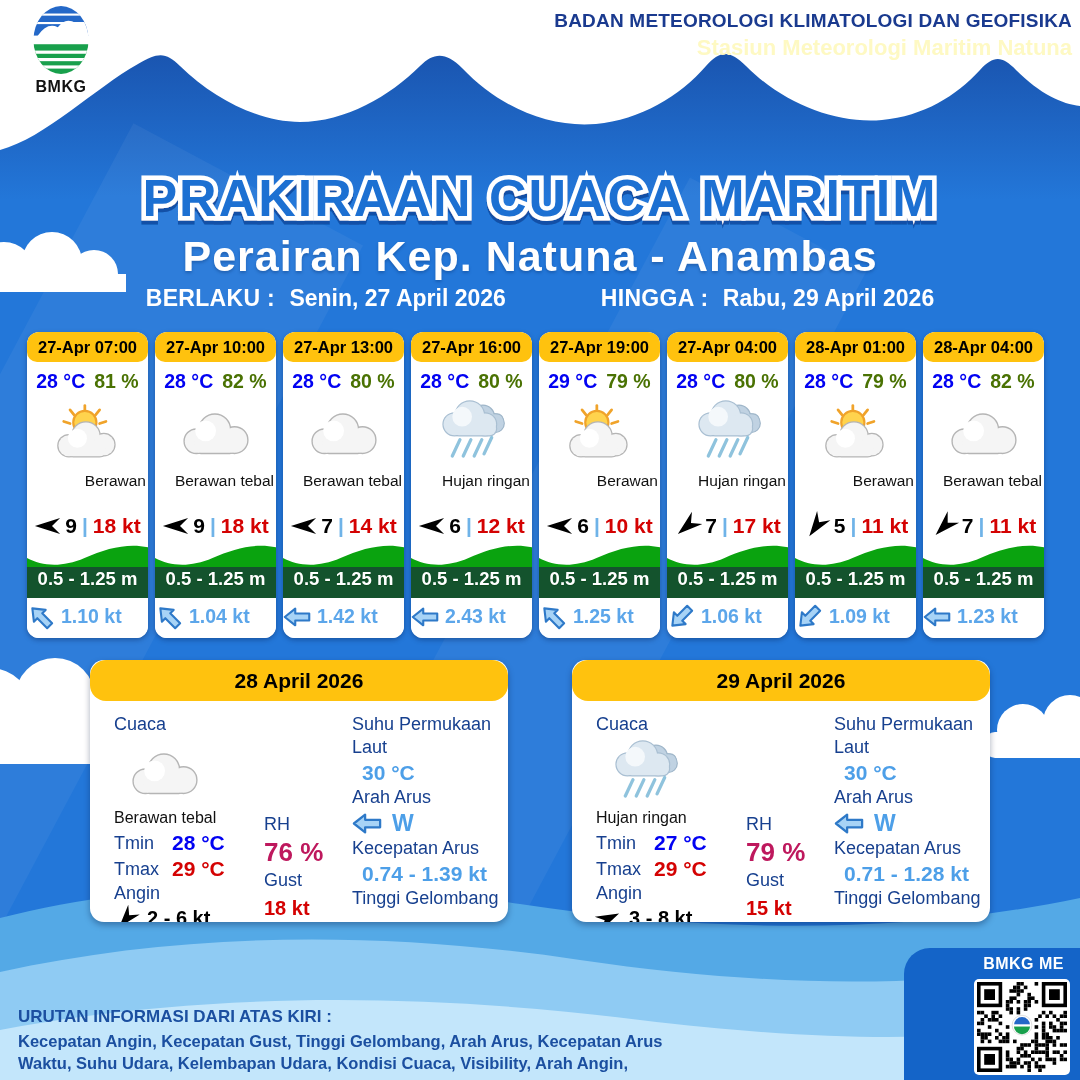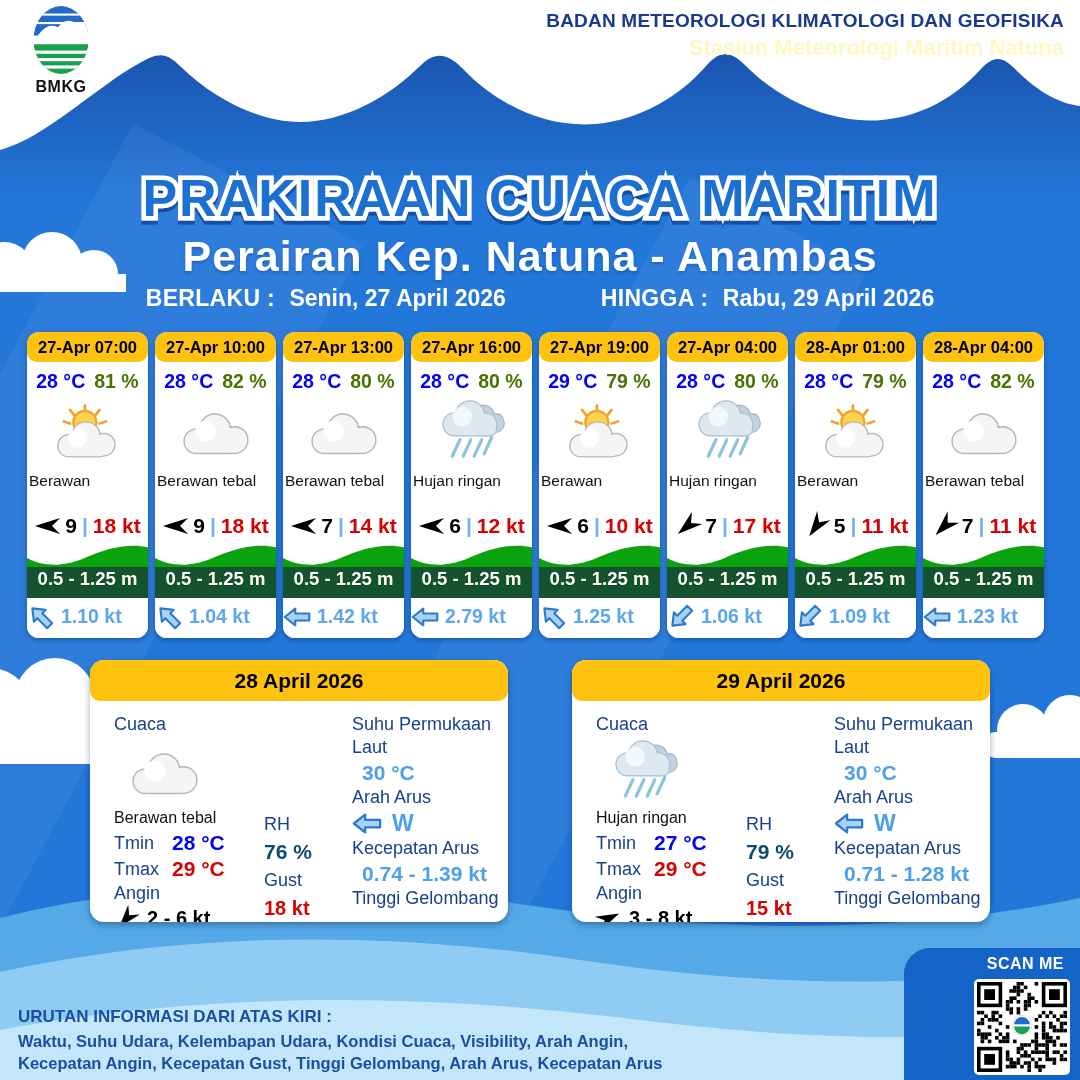--- a/index.html
+++ b/index.html
@@ -9,21 +9,21 @@
   .top-white{position:absolute;top:0;left:0;width:1080px;height:200px;background:#fff;}
   .top-wave{position:absolute;top:0;left:0;}
   .streak{position:absolute;background:rgba(255,255,255,0.05);}
   .streak1{left:-140px;top:120px;width:260px;height:1100px;transform:rotate(28deg);}
   .streak2{left:420px;top:160px;width:200px;height:1100px;transform:rotate(28deg);}
   .cloud{position:absolute;}
   .footer-waves{position:absolute;left:0;bottom:0;}
   
   .brand{position:absolute;top:4px;left:16px;width:90px;text-align:center;}
   .brand .bmkg-label{font-size:16px;font-weight:bold;color:#111;margin-top:-2px;letter-spacing:.5px;}
-  .agency{position:absolute;top:10px;right:16px;text-align:right;}
+  .agency{position:absolute;top:10px;right:8px;text-align:right;}
   .agency .l1{font-size:19px;font-weight:bold;color:#1A3A8F;letter-spacing:.2px;}
   .agency .l2{font-size:22px;font-weight:bold;color:#fef9c3;margin-top:3px;}
   
   .title-svg{position:absolute;top:162px;left:0;}
   .subtitle{position:absolute;top:232px;left:0;width:1060px;text-align:center;
             font-size:43px;font-weight:bold;color:#fff;letter-spacing:1px;
             text-shadow:0 2px 3px rgba(10,50,110,.35);}
   .valid-row{position:absolute;top:285px;left:0;width:1080px;display:flex;
              justify-content:center;gap:95px;color:#fff;font-size:23px;}
   .valid-row b{font-weight:bold;letter-spacing:.3px;}
@@ -31,50 +31,50 @@
   
   .hourly{position:absolute;top:332px;left:27px;width:1026px;display:flex;gap:7px;}
   .hcard{width:121px;height:306px;background:#fff;border-radius:12px;overflow:hidden;
          box-shadow:0 2px 5px rgba(0,20,60,.35);display:flex;flex-direction:column;}
   .htime{background:#FFC20E;color:#000;font-weight:bold;font-size:16.5px;text-align:center;
          padding:6px 0 5px;border-radius:10px;}
   .temp-row{display:flex;justify-content:center;gap:9px;font-weight:bold;font-size:19.5px;
             padding:8px 0 0;}
   .t-air{color:#0202F2;} .t-hum{color:#4A7203;}
   .icon-box{height:82px;display:flex;align-items:center;justify-content:center;}
-  .cond{font-size:15.5px;color:#111;text-align:left;min-height:42px;padding:0 2px;}
+  .cond{font-size:15.5px;color:#111;text-align:right;min-height:42px;padding:0 2px;}
   .wind-row{display:flex;align-items:center;justify-content:center;gap:4px;
             font-weight:bold;font-size:21px;margin-top:auto;}
   .wind-row .vis{color:#000;}
   .wind-row .sep{color:#6FB3E8;font-weight:bold;margin:0 1px;}
   .wind-row .spd{color:#D40202;}
   .dart{display:inline-flex;line-height:0;}
   .hwave{display:block;width:100%;height:26px;margin-top:4px;}
   .hwave-body{background:#14532d;color:#fff;text-align:center;font-weight:bold;
               font-size:18.5px;padding:1px 0 8px;text-shadow:0 1px 1px rgba(0,60,0,.4);}
   .cur-row{display:flex;align-items:center;justify-content:flex-start;gap:6px;background:#fff;
            padding:7px 0 10px;font-weight:bold;font-size:19.5px;color:#5CA6EA;}
   .curarrow{display:inline-flex;line-height:0;}
   
   .daily{position:absolute;top:660px;left:0;width:1080px;display:flex;justify-content:center;gap:64px;}
   .dcard{width:418px;height:262px;background:#fff;border-radius:14px;overflow:hidden;
          box-shadow:0 3px 6px rgba(0,20,60,.35);display:flex;flex-direction:column;}
   .ddate{background:#FFC20E;color:#000;text-align:center;font-weight:bold;font-size:21px;
-         padding:9px 0 8px;border-radius:10px;}
+         padding:9px 0 8px;border-radius:16px;}
   .dbody{flex:1;display:grid;grid-template-columns:150px 88px 1fr;padding:12px 4px 10px 24px;}
   .dlabel{color:#17408F;font-size:18px;line-height:23px;}
   .dval{font-weight:bold;}
   .dicon{height:72px;display:flex;align-items:center;justify-content:flex-start;padding-left:14px;}
   .dcond{font-size:16px;color:#111;line-height:20px;margin-bottom:2px;}
   .drow{display:flex;align-items:center;gap:8px;line-height:26px;}
   .drow .dlabel{width:50px;}
   .tminv{color:#0202F2;font-size:21px;} .tmaxv{color:#D40202;font-size:21px;}
   .windv{color:#000;font-size:20px;}
   .dcol2{padding-top:98px;}
-  .rhv{color:#0c4a6e;font-size:21px;line-height:30px;}
+  .rhv{color:#be185d;font-size:26px;line-height:30px;}
   .gustv{color:#D40202;font-size:20px;line-height:30px;}
   .dcol2 .dlabel{line-height:26px;}
   .sstv,.curspdv{color:#4D9FE8;font-size:21px;line-height:27px;padding-left:10px;}
   .curdirv{color:#4D9FE8;font-size:23px;}
   .dcol3 .drow{line-height:28px;gap:10px;}
   
   .footer-text{position:absolute;left:18px;bottom:6px;color:#1B4FA0;}
   .footer-text .f1{font-size:17px;font-weight:bold;margin-bottom:3px;}
   .footer-text .f2{font-size:16.5px;font-weight:bold;line-height:22px;}
   .qr-panel{position:absolute;right:0;top:948px;width:176px;height:132px;background:#1464C8;
@@ -385,21 +385,21 @@
     <svg class="hwave" viewBox="0 0 122 28" preserveAspectRatio="none">
       <path d="M0 18 C 15 27 35 29 58 18 C 80 7 102 1 122 6 L122 28 L0 28 Z" fill="#0AA30F"></path>
     </svg>
     <div class="hwave-body">0.5 - 1.25 m</div>
     <div class="cur-row">
       <span class="curarrow" style="transform: rotate(0deg);">
         <svg width="28" height="22" viewBox="0 0 32 24">
               <path d="M2 12 L14 2.5 L14 8 L30 8 L30 16 L14 16 L14 21.5 Z" fill="#A7D3F6" stroke="#2E79C8" stroke-width="2.4" stroke-linejoin="round"></path>
             </svg>
       </span>
-      <span>2.79 kt</span>
+      <span>2.43 kt</span>
     </div>
   </div>
 
   <div class="hcard">
     <div class="htime">27-Apr 19:00</div>
     <div class="temp-row">
       <span class="t-air">29 °C</span>
       <span class="t-hum">79 %</span>
     </div>
     <div class="icon-box">
@@ -768,25 +768,25 @@
         <div class="dval curspdv">0.71 - 1.28 kt</div>
         <div class="dlabel">Tinggi Gelombang</div>
 
       </div>
     </div>
   </div>
 </div>
 
   <div class="footer-text">
     <div class="f1">URUTAN INFORMASI DARI ATAS KIRI :</div>
+    <div class="f2">Kecepatan Angin, Kecepatan Gust, Tinggi Gelombang, Arah Arus, Kecepatan Arus</div>
     <div class="f2">Waktu, Suhu Udara, Kelembapan Udara, Kondisi Cuaca, Visibility, Arah Angin,</div>
-    <div class="f2">Kecepatan Angin, Kecepatan Gust, Tinggi Gelombang, Arah Arus, Kecepatan Arus</div>
   </div>
   <div class="qr-panel">
-    <div class="scan-label">SCAN ME</div>
+    <div class="scan-label">BMKG ME</div>
     <div class="qr-box" id="qr-box">
         <svg width="90" height="90" viewBox="0 0 100 100">
           <rect x="44" y="0" width="4" height="4" fill="#000"></rect>
           <rect x="48" y="0" width="4" height="4" fill="#000"></rect>
           <rect x="64" y="0" width="4" height="4" fill="#000"></rect>
           <rect x="40" y="4" width="4" height="4" fill="#000"></rect>
           <rect x="44" y="4" width="4" height="4" fill="#000"></rect>
           <rect x="52" y="4" width="4" height="4" fill="#000"></rect>
           <rect x="36" y="8" width="4" height="4" fill="#000"></rect>
           <rect x="40" y="8" width="4" height="4" fill="#000"></rect>

